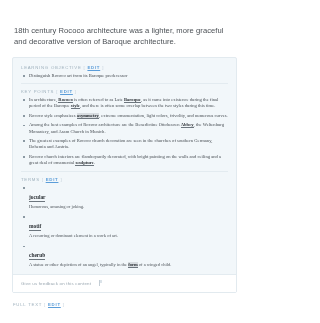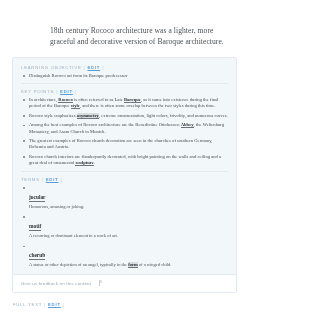--- a/index.html
+++ b/index.html
@@ -16,27 +16,26 @@
   }
   .page {
     width: 250px;
     height: 323px;
     position: relative;
     background: #ffffff;
   }
 
   
   .intro {
-    font-family: Liberation Serif, serif;
+    font-family: Liberation Sans, sans-serif;
     font-size: 7.6px;
     line-height: 11.5px;
     color: #4a4f54;
     padding: 17px 14px 0 14px;
     letter-spacing: 0.05px;
-    margin-left: 36px;
   }
 
   
   .card {
     margin: 9px 12px 0 12px;
     width: 225px;
     box-sizing: border-box;
     background: #f2f7fa;
     border: 1px solid #e2eaef;
     border-radius: 2px;

